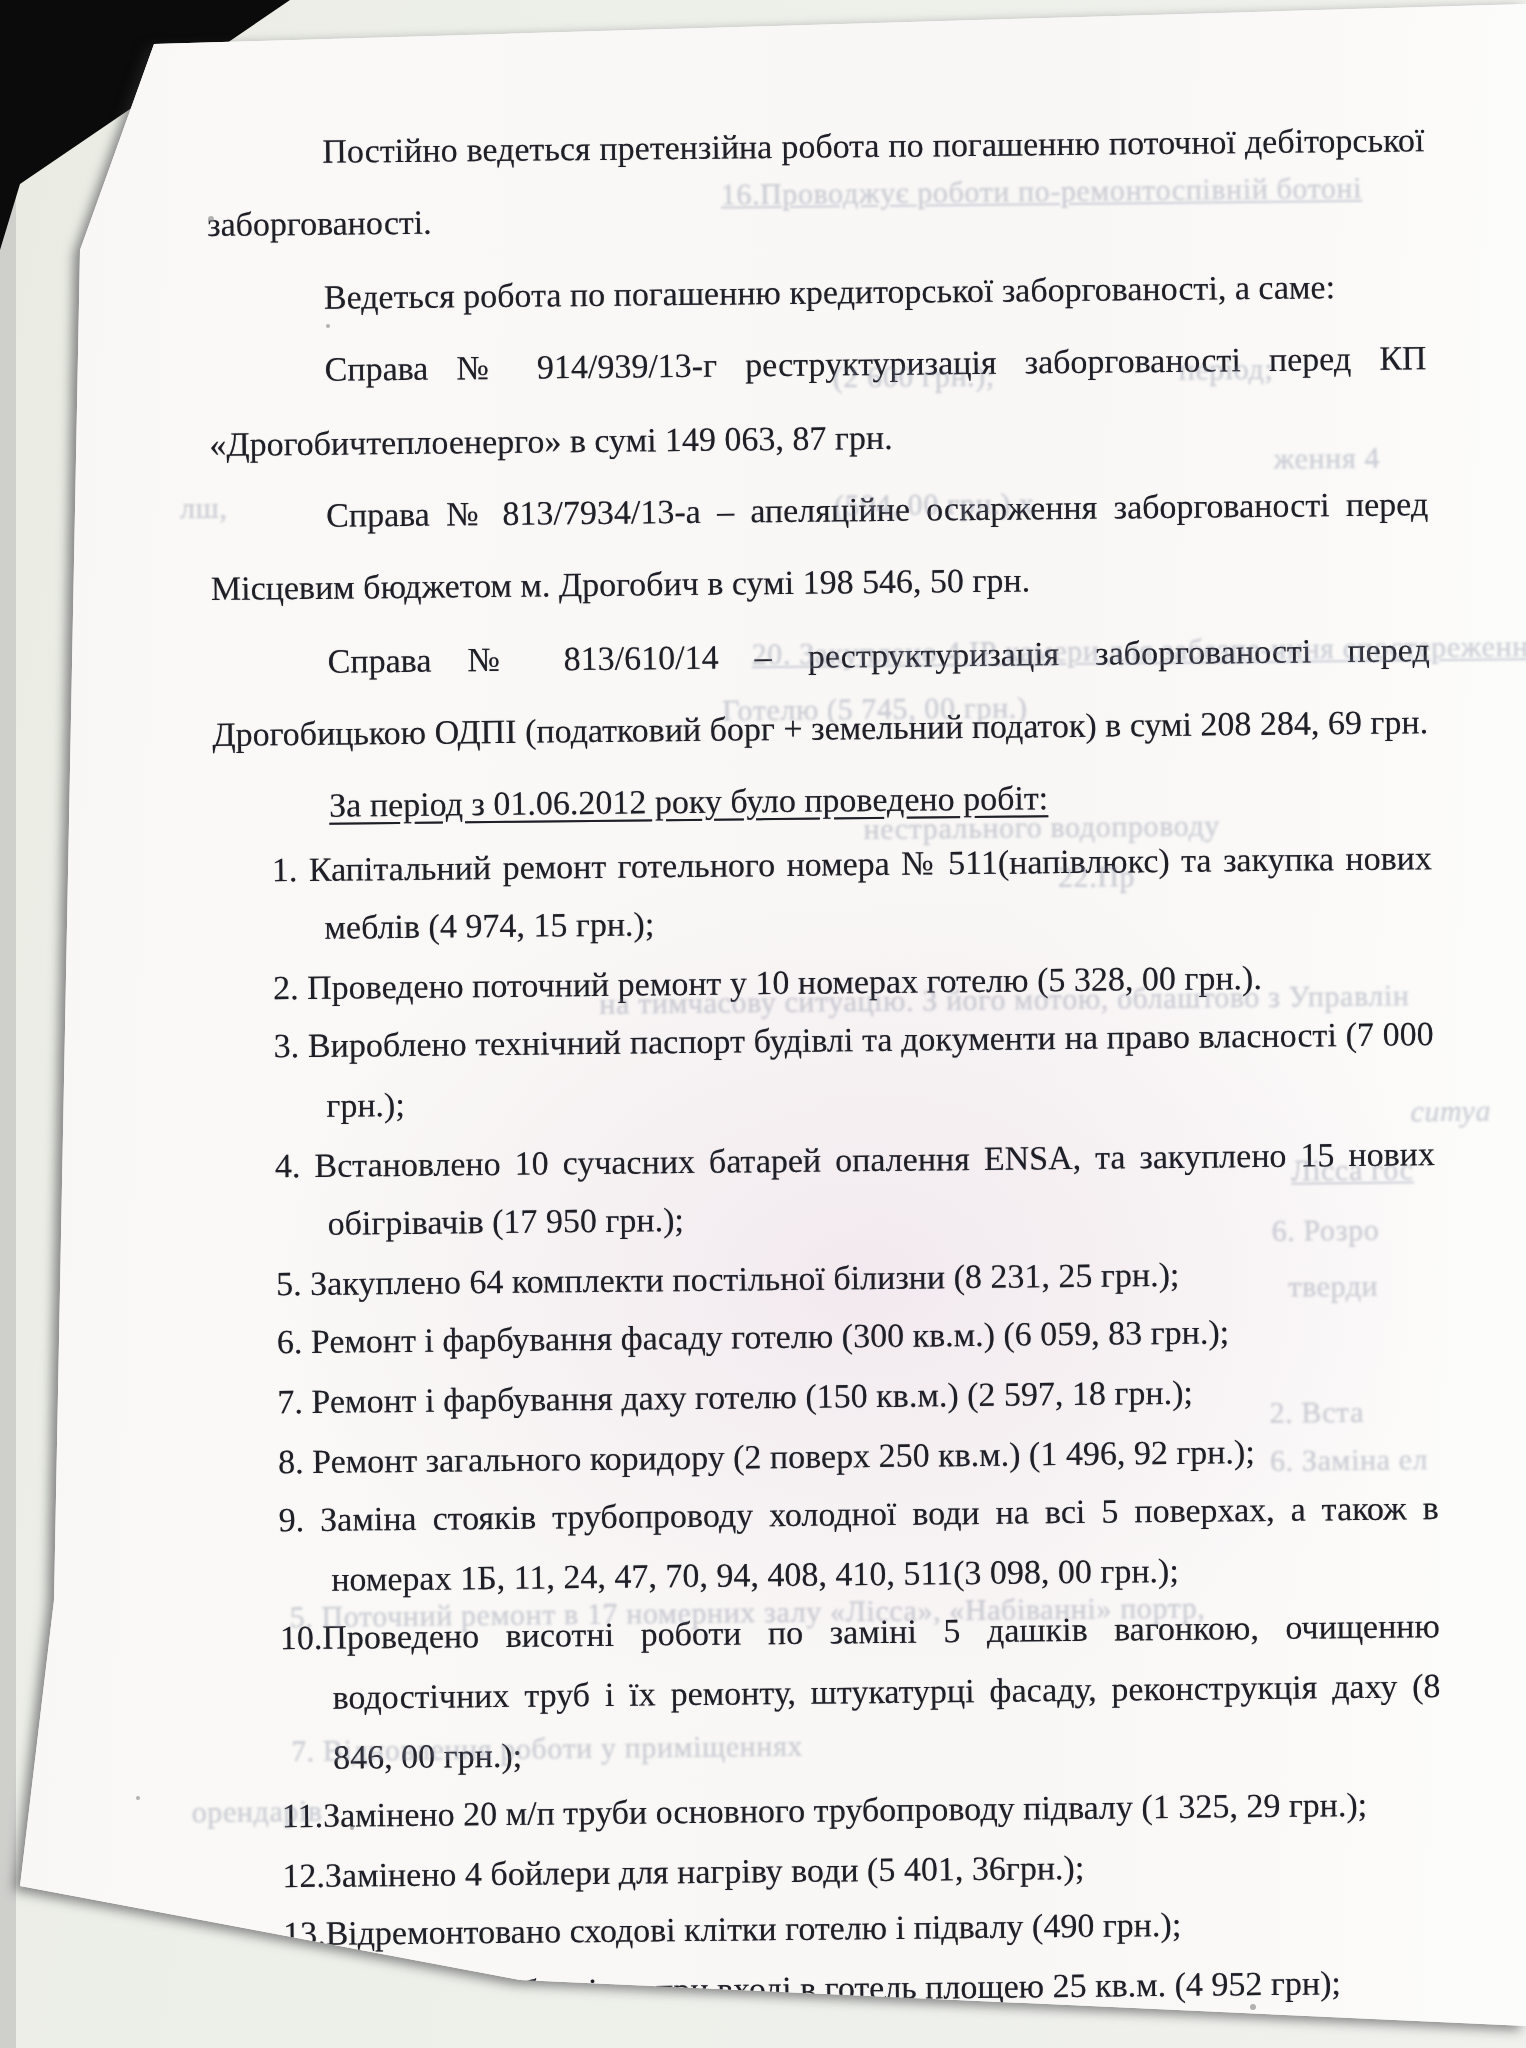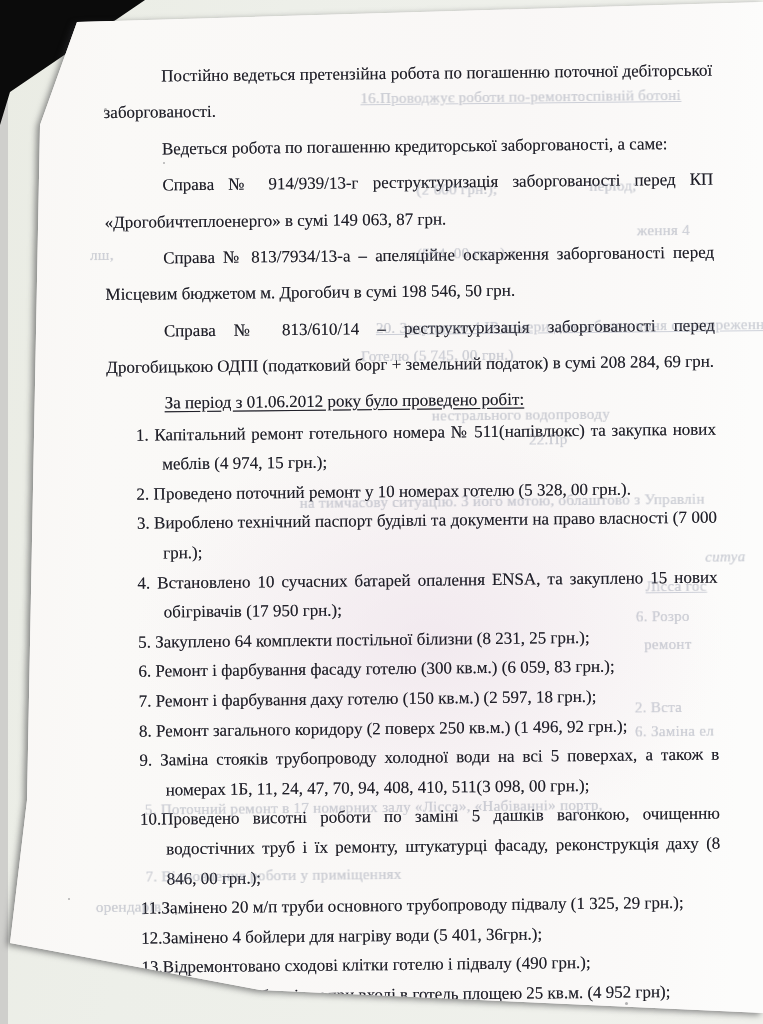--- a/index.html
+++ b/index.html
@@ -87,21 +87,21 @@
           <span class="ghost" style="left: -15px; top: 188px;">лш,</span>
           <span class="ghost" style="left: 312px; top: 190px;">(594, 00 грн.) х</span>
           <span class="ghost u" style="left: 270px; top: 264px;">20. Закуплено 4 ІР камери для забезпе-чння спостереження мінім</span>
           <span class="ghost" style="left: 255px; top: 292px;">Готелю (5 745, 00 грн.)</span>
           <span class="ghost" style="left: 325px; top: 352px;">нестрального водопроводу</span>
           <span class="ghost" style="left: 422px; top: 377px;">22.Пр</span>
           <span class="ghost" style="left: 192px; top: 438px;">на тимчасову ситуацію. З його мотою, облаштово з Управлін</span>
           <span class="ghost" style="left: 597px; top: 496px; font-style: italic;">ситуа</span>
           <span class="ghost u" style="left: 537px; top: 525px;">Лісса гос</span>
           <span class="ghost" style="left: 527px; top: 555px;">6. Розро</span>
-          <span class="ghost" style="left: 535px; top: 583px;">ремонт</span>
+          <span class="ghost" style="left: 535px; top: 583px;">тверди</span>
           <span class="ghost" style="left: 525px; top: 646px;">2. Вста</span>
           <span class="ghost" style="left: 525px; top: 670px;">6. Заміна ел</span>
           <span class="ghost" style="left: 34px; top: 743px;">5. Поточний ремонт в 17 номерних залу «Лісса», «Набіванні» портр,</span>
           <span class="ghost" style="left: 34px; top: 810px;">7. Відновлення роботи у приміщеннях</span>
           <span class="ghost" style="left: -16px; top: 840px;">орендарів</span>
         </div>
     <div class="speck" style="left: 104px; top: 108px; width: 3px; height: 3px;"></div>
         <div class="speck" style="left: 163px; top: 162px; width: 2px; height: 2px;"></div>
         <div class="speck" style="left: 68px; top: 898px; width: 2px; height: 2px;"></div>
         <div class="speck" style="left: 175px; top: 913px; width: 2px; height: 2px;"></div>

